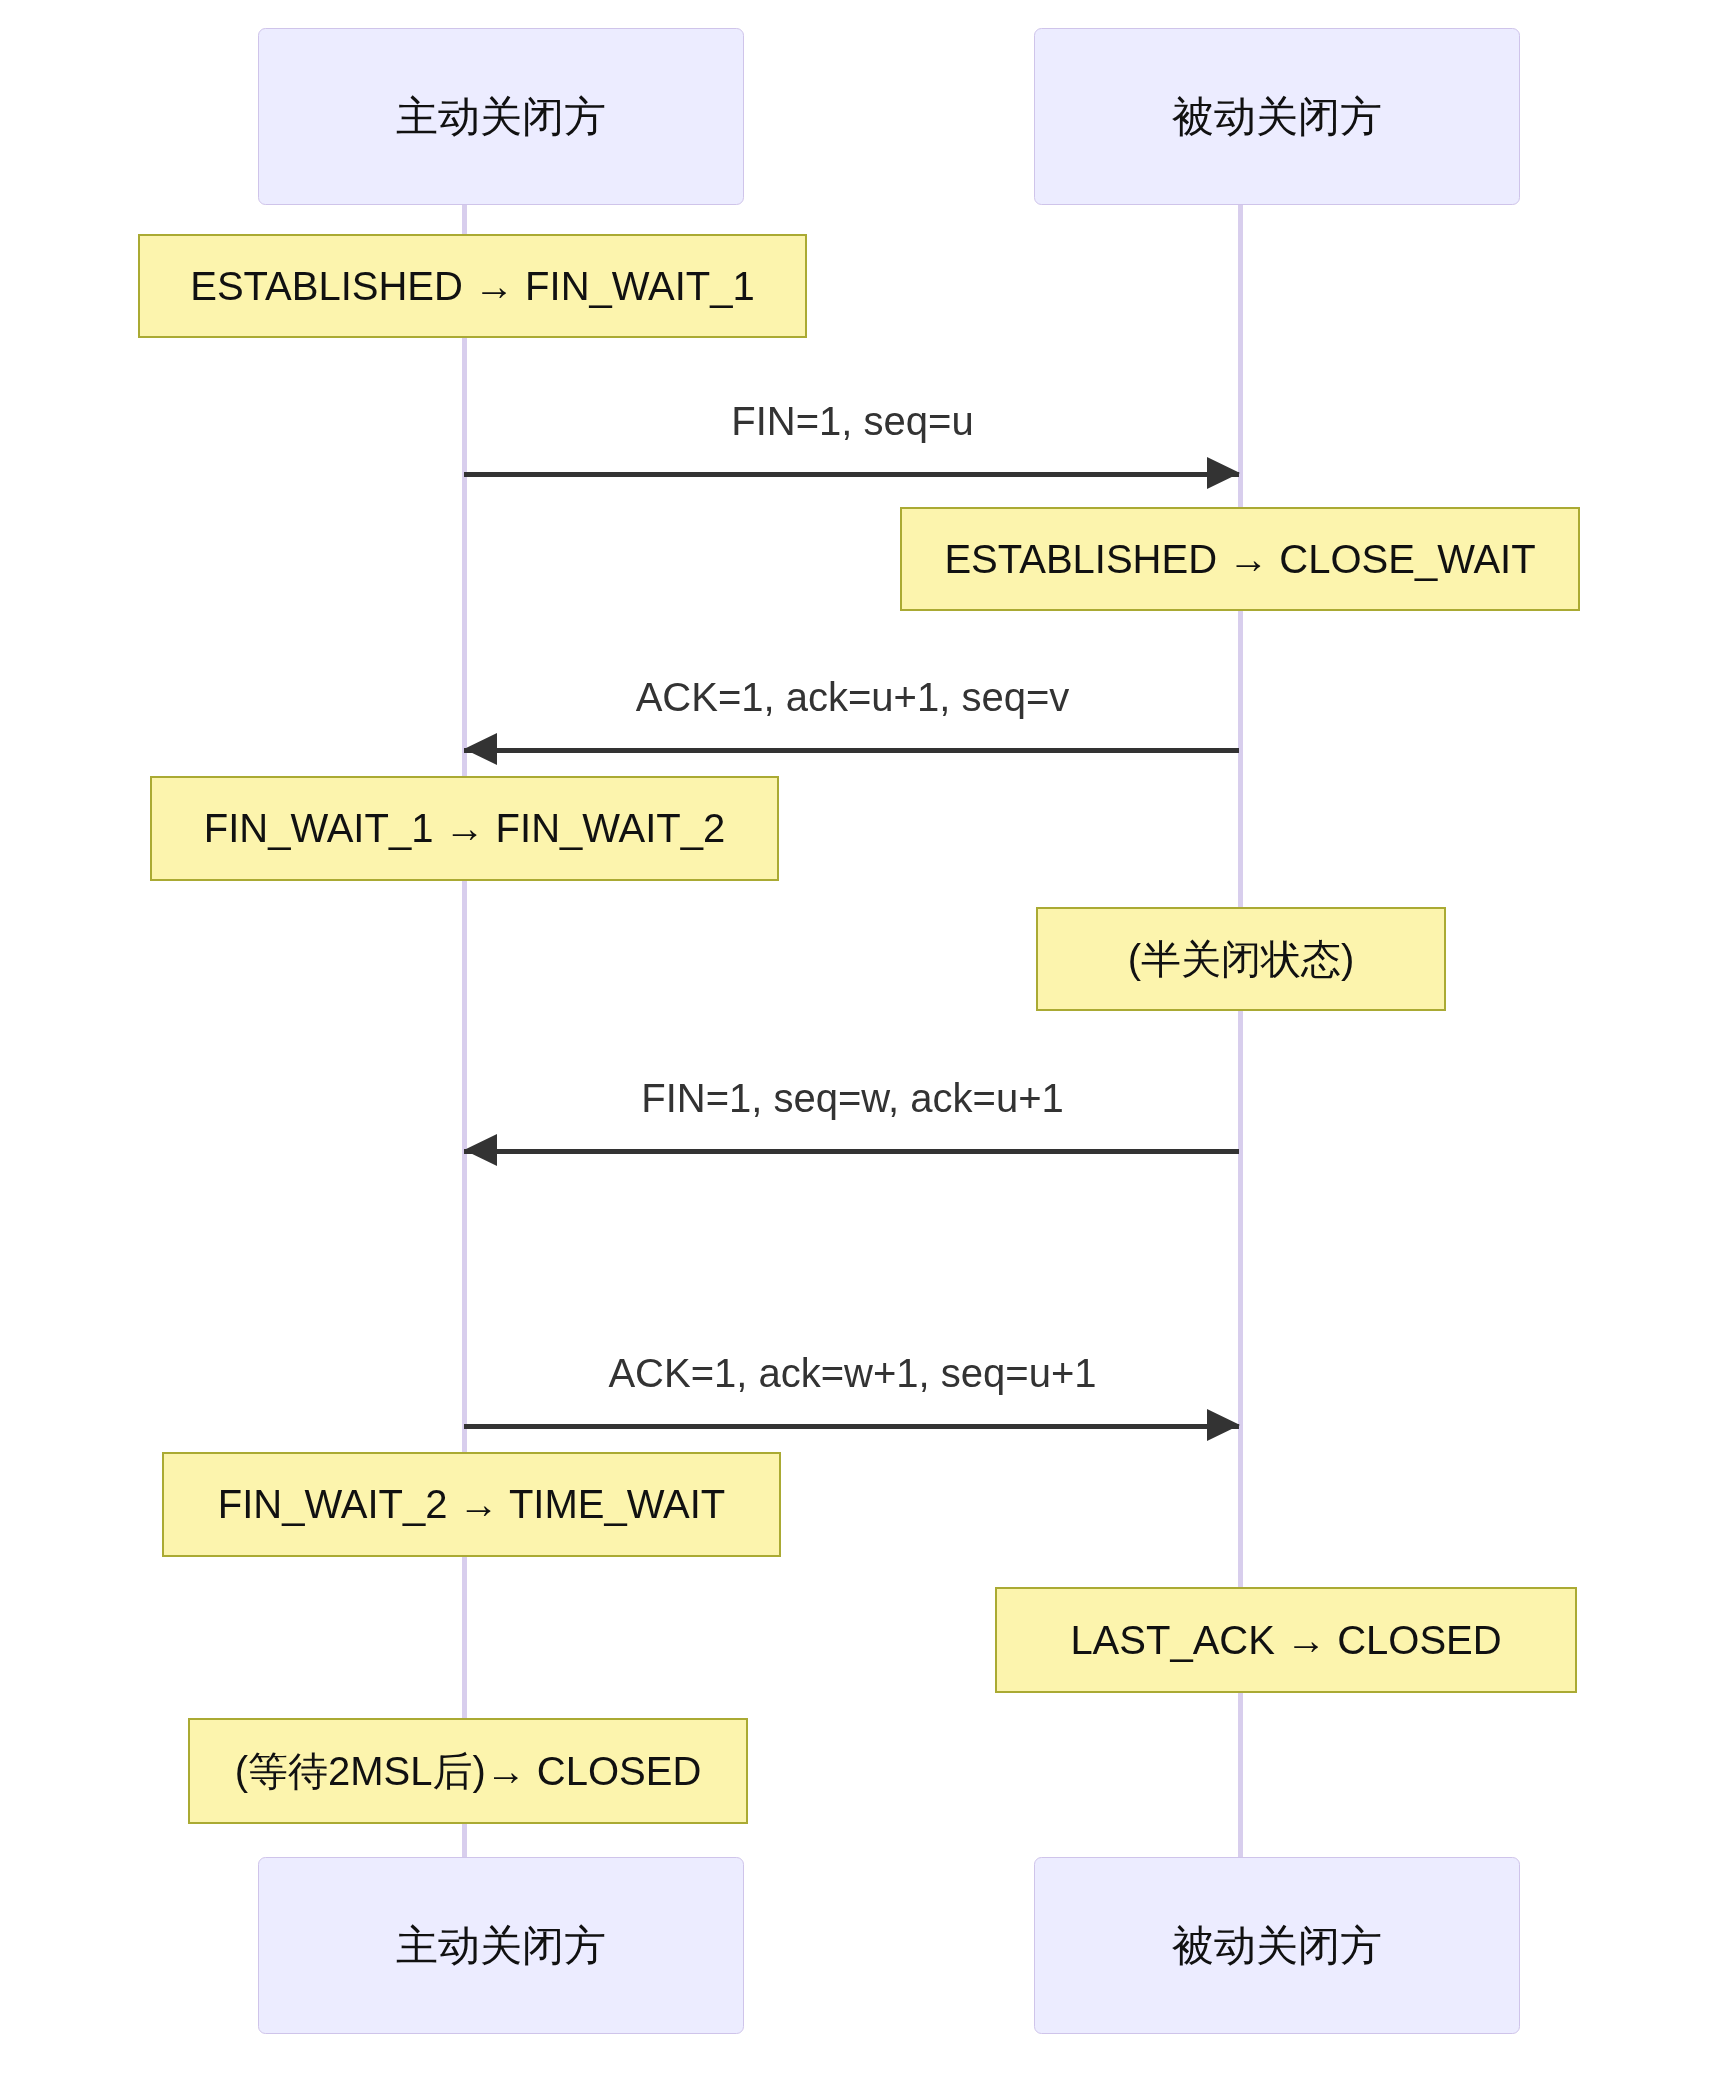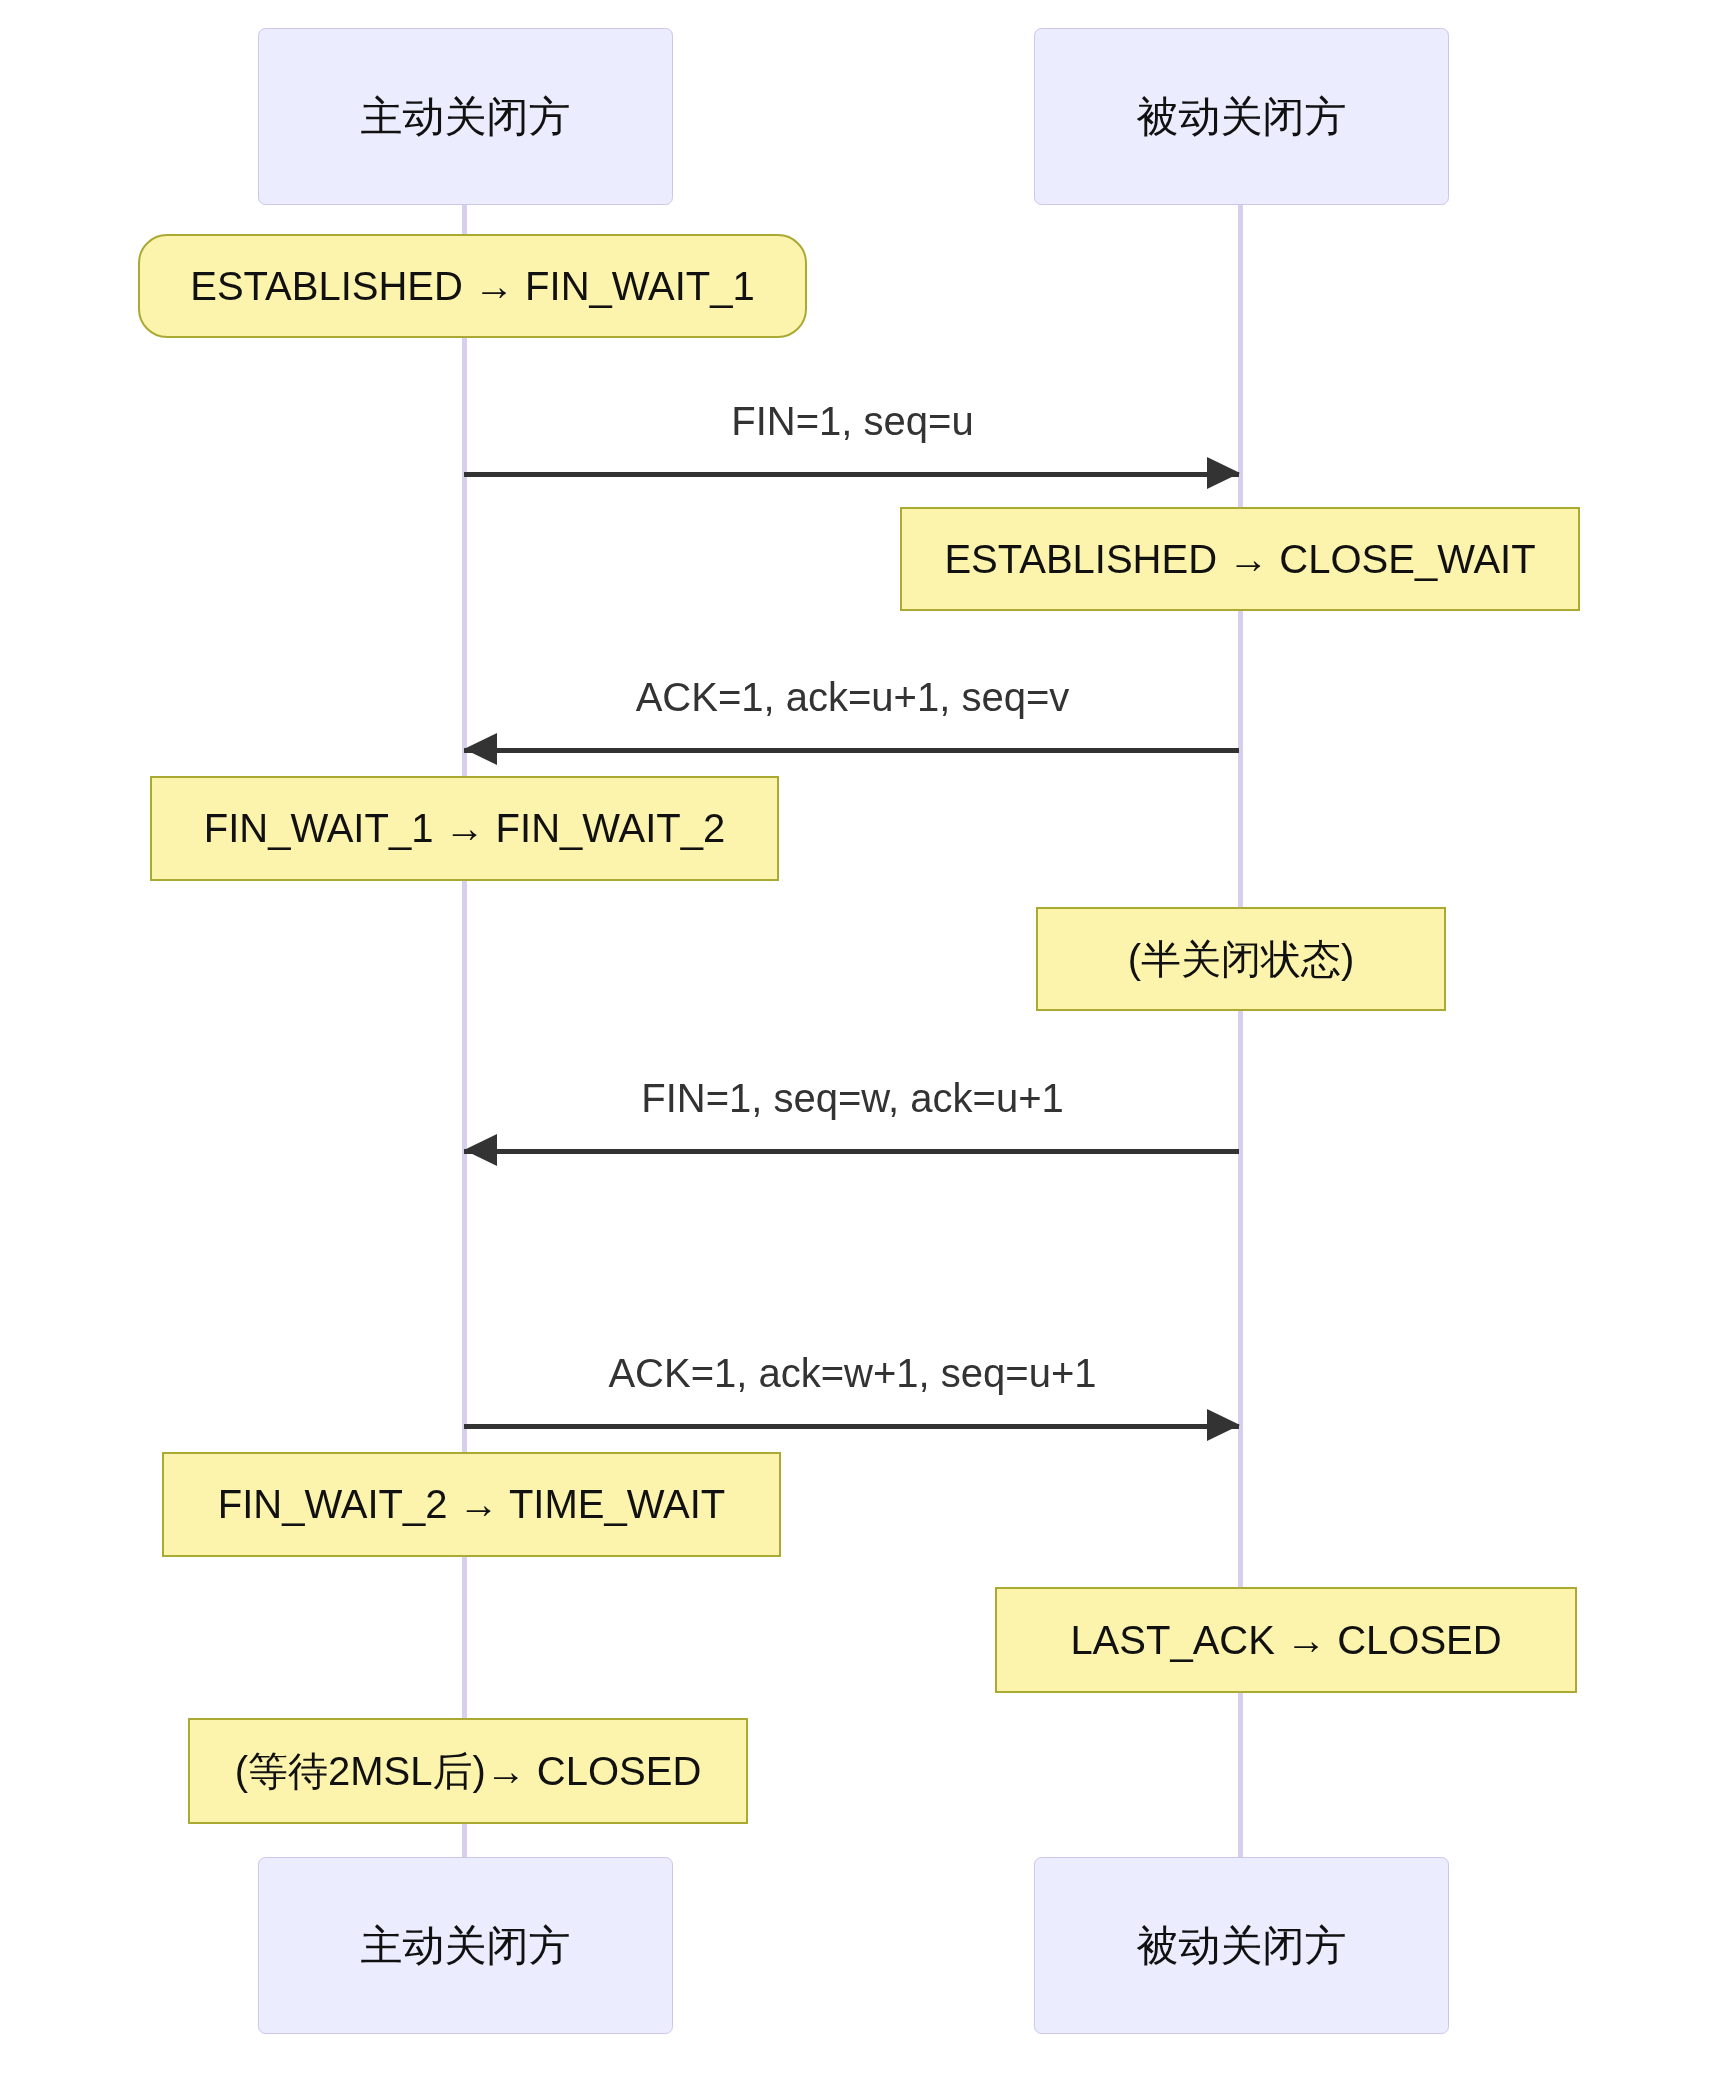--- a/index.html
+++ b/index.html
@@ -22,21 +22,21 @@
     top: 205px;
     height: 1652px;
     background: #d8ceed;
   }
   .lifeline.left  { left: 462px; }
   .lifeline.right { left: 1238px; }
 
   
   .actor {
     position: absolute;
-    width: 415px;
+    width: 486px;
     height: 177px;
     background: #ececff;
     border: 1.8px solid #cfc4ea;
     border-radius: 7.4px;
     display: flex;
     align-items: center;
     justify-content: center;
     font-size: 42px;
     color: #111111;
     box-sizing: border-box;
@@ -52,21 +52,21 @@
     background: #fcf4ad;
     border: 2.8px solid #aaaa33;
     display: flex;
     align-items: center;
     justify-content: center;
     font-size: 40px;
     color: #111111;
     box-sizing: border-box;
     white-space: nowrap;
   }
-  .note.n1 { left: 138px;  top: 234px;  width: 669px; height: 104px; border-radius: 29px; }
+  .note.n1 { left: 138px;  top: 234px;  width: 669px; height: 104px; }
   .note.n2 { left: 900px;  top: 507px;  width: 680px; height: 104px; }
   .note.n3 { left: 150px;  top: 776px;  width: 629px; height: 105px; }
   .note.n4 { left: 1036px; top: 907px;  width: 410px; height: 104px; }
   .note.n5 { left: 943px; top: 1179px; width: 609px; height: 106px; }
   .note.n6 { left: 162px;  top: 1452px; width: 619px; height: 105px; }
   .note.n7 { left: 995px; top: 1587px; width: 582px; height: 106px; }
   .note.n8 { left: 188px;  top: 1718px; width: 560px; height: 106px; }
 
   
   .msg-label {

